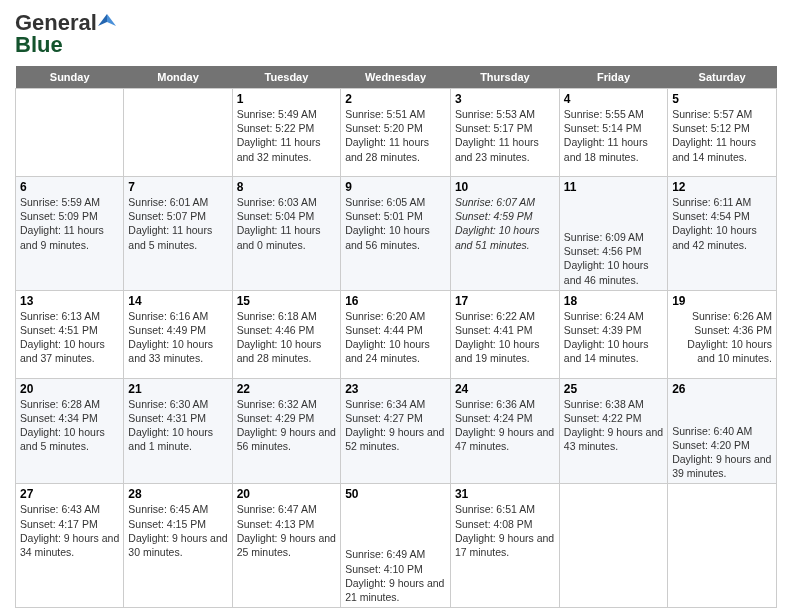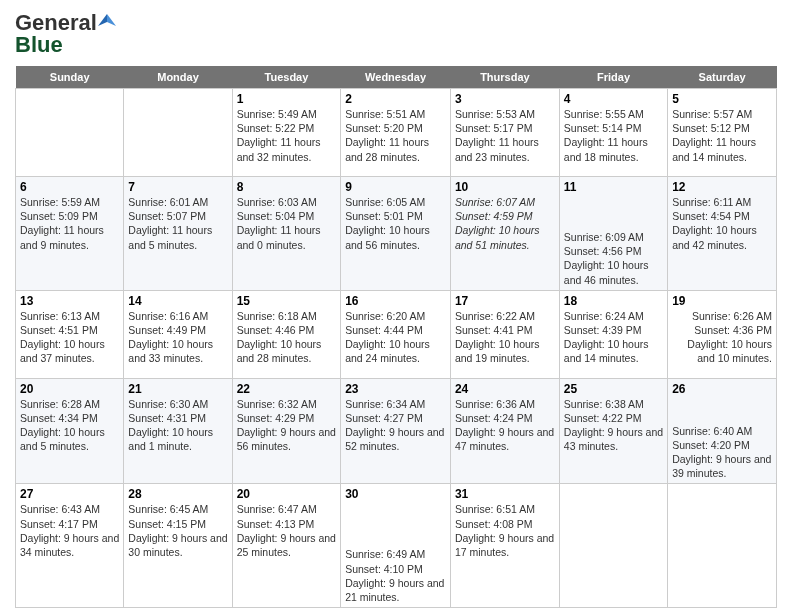--- a/index.html
+++ b/index.html
@@ -292,21 +292,21 @@
 Sunset: 4:15 PM
 Daylight: 9 hours and 30 minutes.</div>
           </td>
           <td>
             <span class="day-number">20</span>
             <div class="day-info" style="white-space: pre-line;">Sunrise: 6:47 AM
 Sunset: 4:13 PM
 Daylight: 9 hours and 25 minutes.</div>
           </td>
           <td>
-            <span class="day-number">30</span>
+            <span class="day-number">50</span>
             <div class="day-info" style="white-space: pre-line; margin-top: 46px;">Sunrise: 6:49 AM
 Sunset: 4:10 PM
 Daylight: 9 hours and 21 minutes.</div>
           </td>
           <td>
             <span class="day-number">31</span>
             <div class="day-info" style="white-space: pre-line;">Sunrise: 6:51 AM
 Sunset: 4:08 PM
 Daylight: 9 hours and 17 minutes.</div>
           </td>

